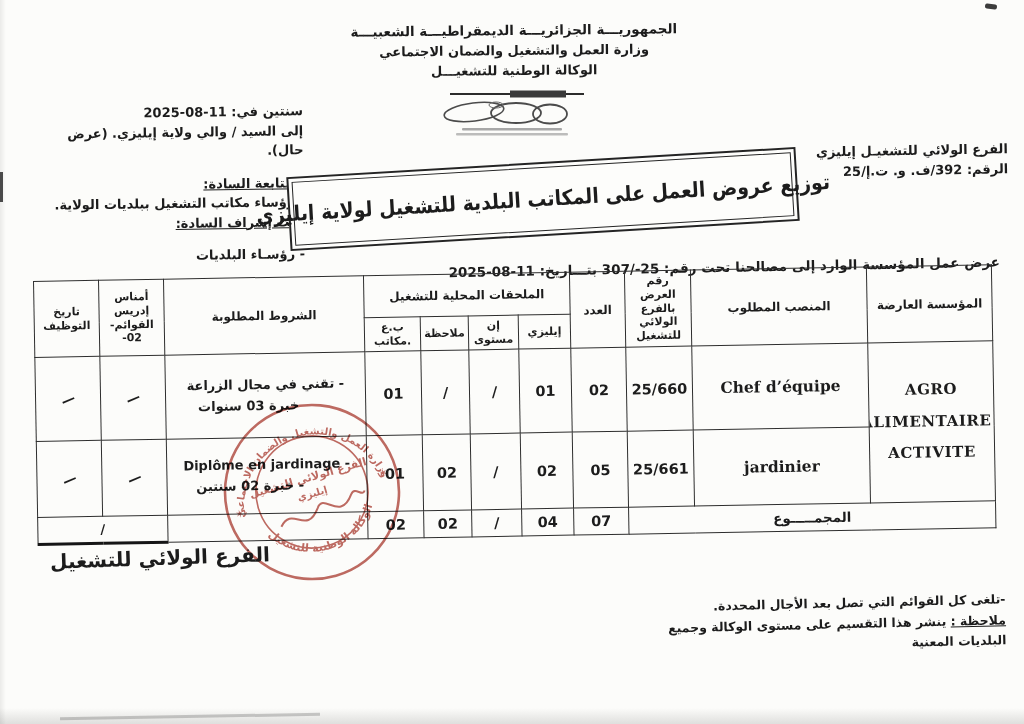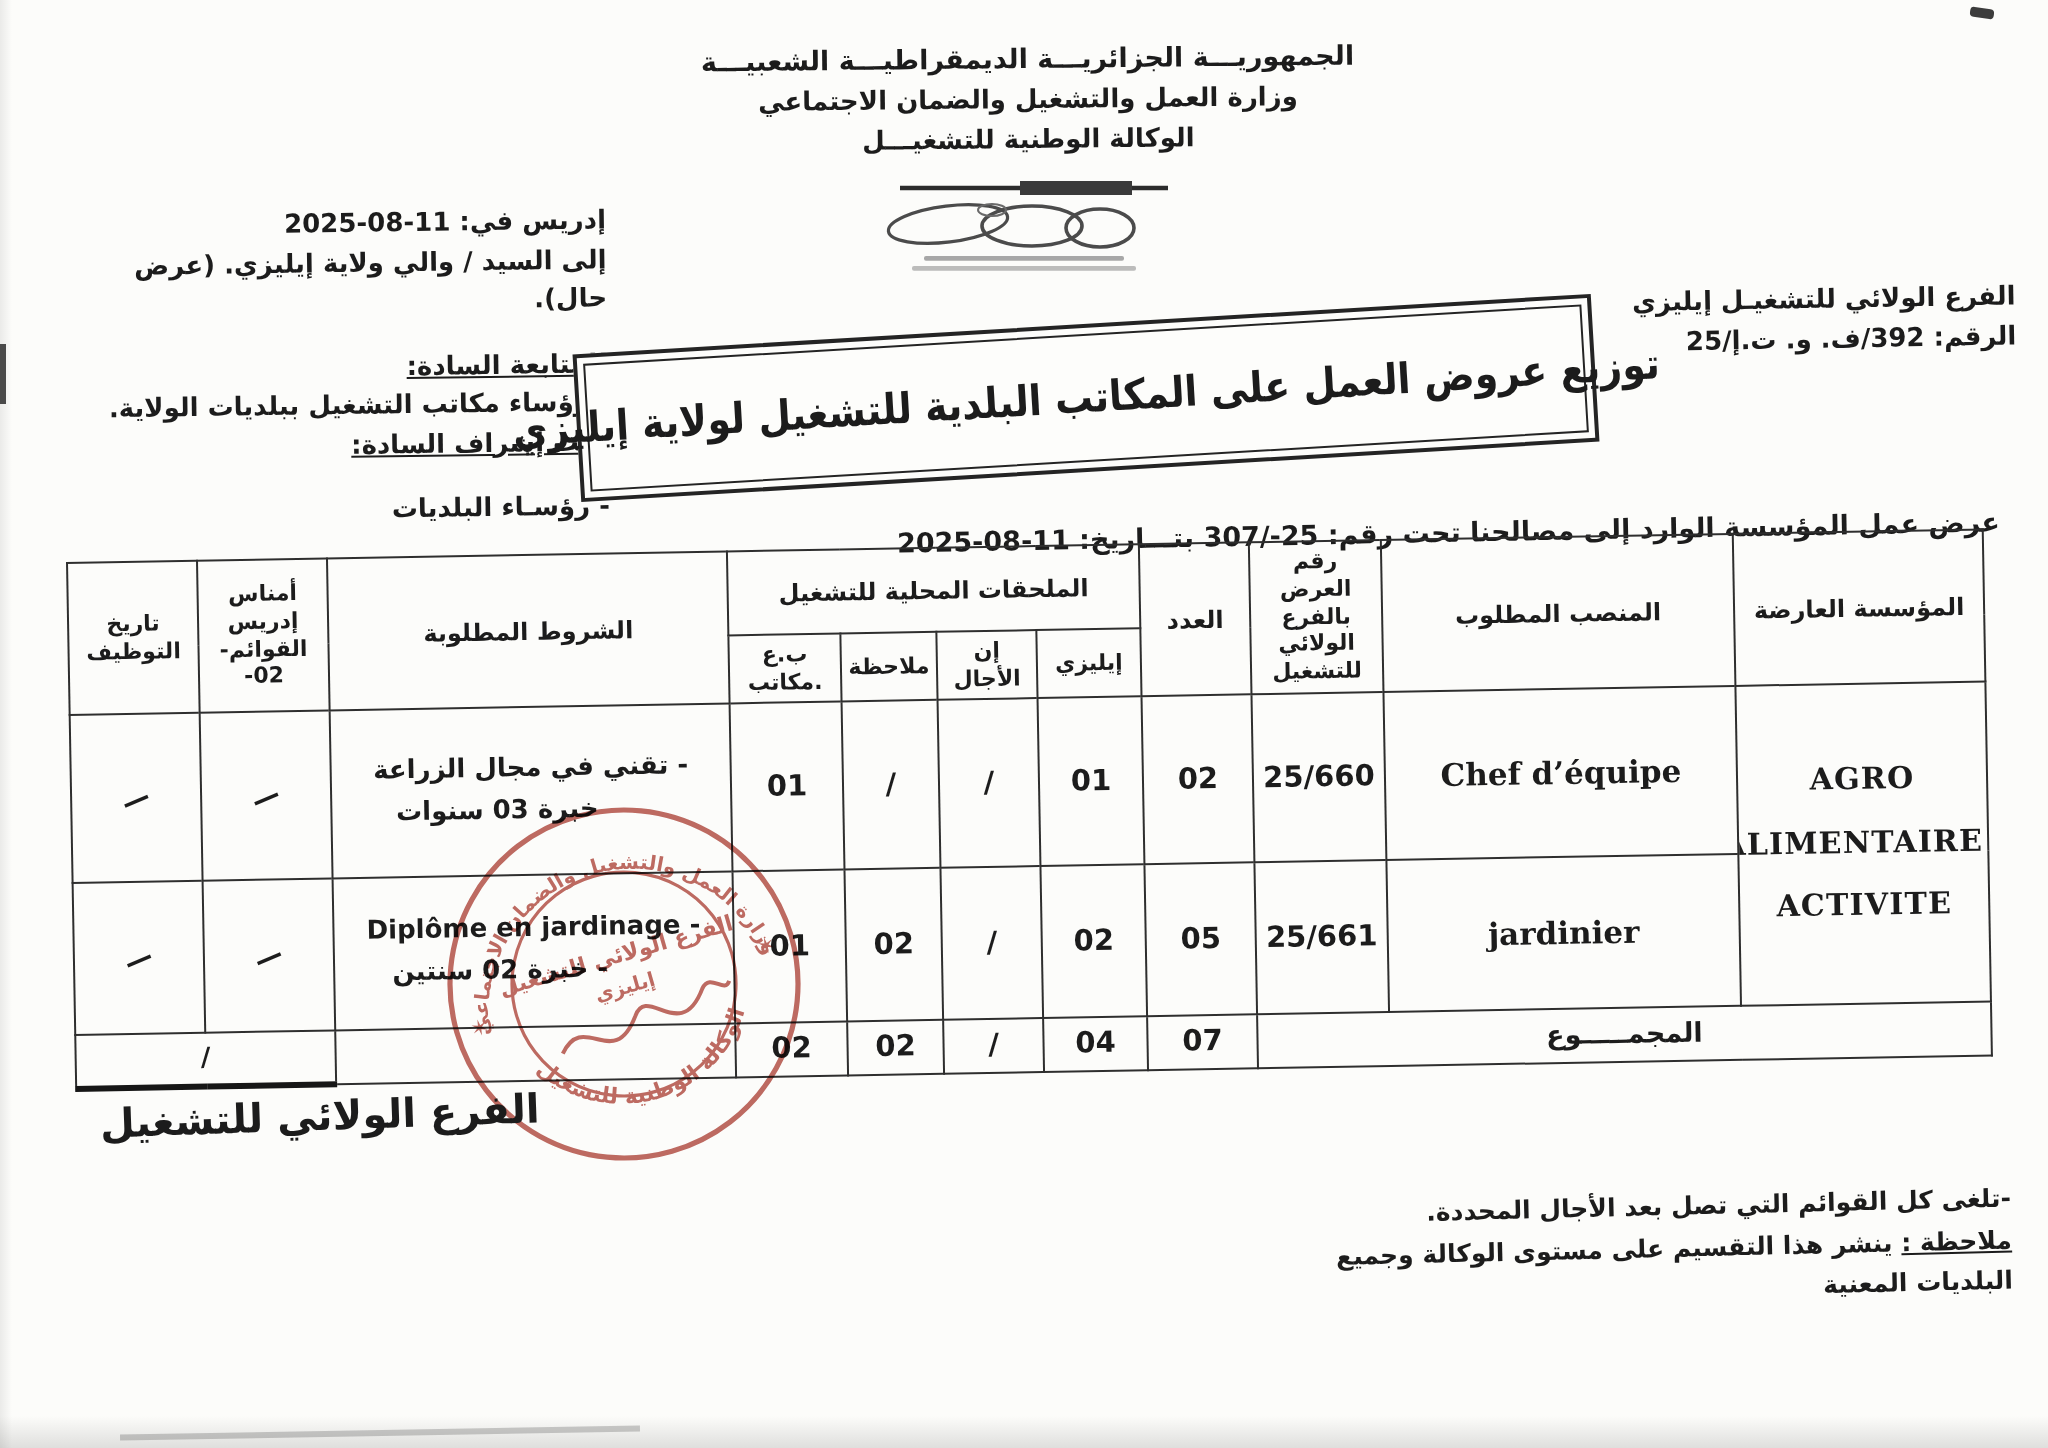--- a/index.html
+++ b/index.html
@@ -98,21 +98,21 @@
     </svg>
   </div>
 
   <div class="ref-block">
     <div>الفرع الولائي للتشغيـل إيليزي</div>
     <div>الرقم: 392/ف. و. ت.إ/25</div>
   </div>
 
   <div class="addr">
     <div>
-      <span>إدريس في:</span>
+      <span>سنتين في:</span>
       <bdi dir="ltr">2025-08-11</bdi>
     </div>
     <div>إلى السيد / والي ولاية إيليزي. (عرض حال).</div>
     <div class="gap"></div>
     <div class="u ind1">للمتابعة السادة:</div>
     <div>- رؤساء مكاتب التشغيل ببلديات الولاية.</div>
     <div class="u ind1">تحت إشراف السادة:</div>
     <div class="gap"></div>
     <div class="ind2">- رؤسـاء البلديات</div>
   </div>
@@ -156,21 +156,21 @@
         <th class="s" rowspan="2">
           <div>أمناس</div>
           <div>إدريس</div>
           <div>القوائم-</div>
           <div dir="ltr">-02</div>
         </th>
         <th class="s" rowspan="2">تاريخ التوظيف</th>
       </tr>
       <tr style="height:34px">
         <th class="s">إيليزي</th>
-        <th class="s">إن الأجال</th>
+        <th class="s">إن مستوى</th>
         <th class="s">ملاحظة</th>
         <th class="s">ب.ع .مكاتب</th>
       </tr>
       <tr style="height:84px">
         <td class="company" rowspan="2">AGRO ALIMENTAIRE ACTIVITE</td>
         <td class="pos">Chef d’équipe</td>
         <td class="num" dir="ltr">25/660</td>
         <td class="num">02</td>
         <td class="num">01</td>
         <td class="num">/</td>

